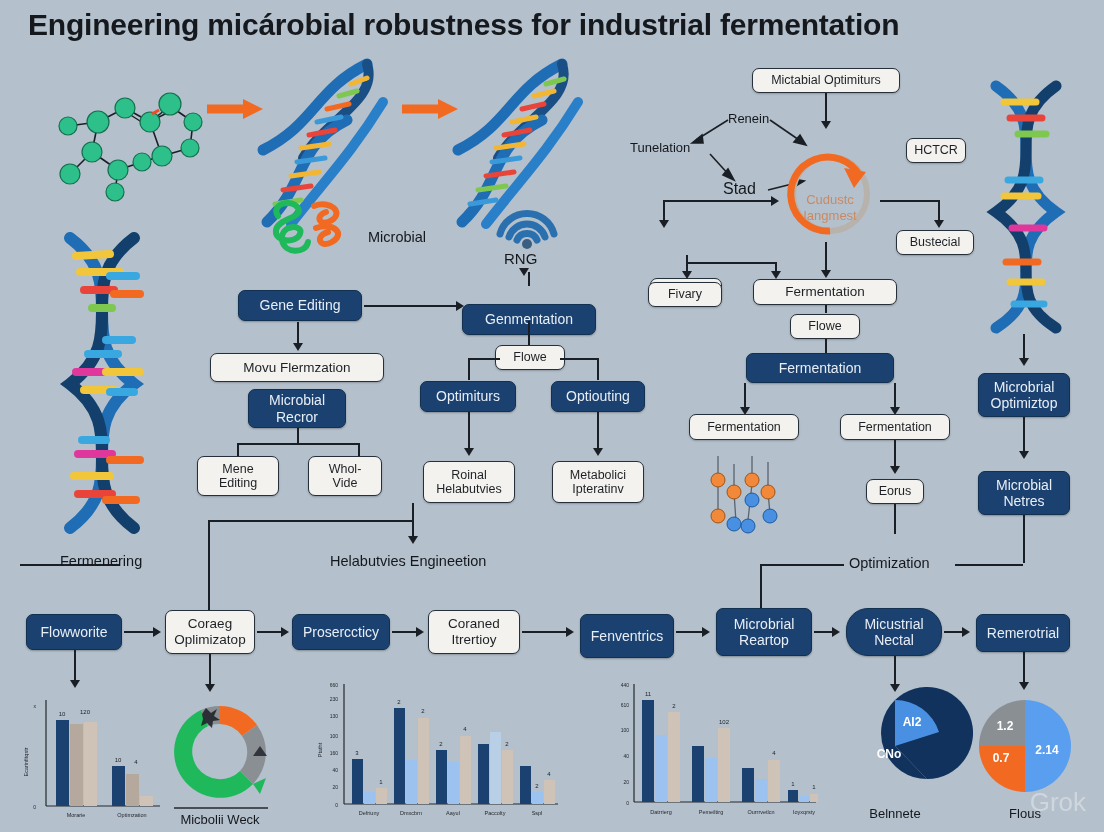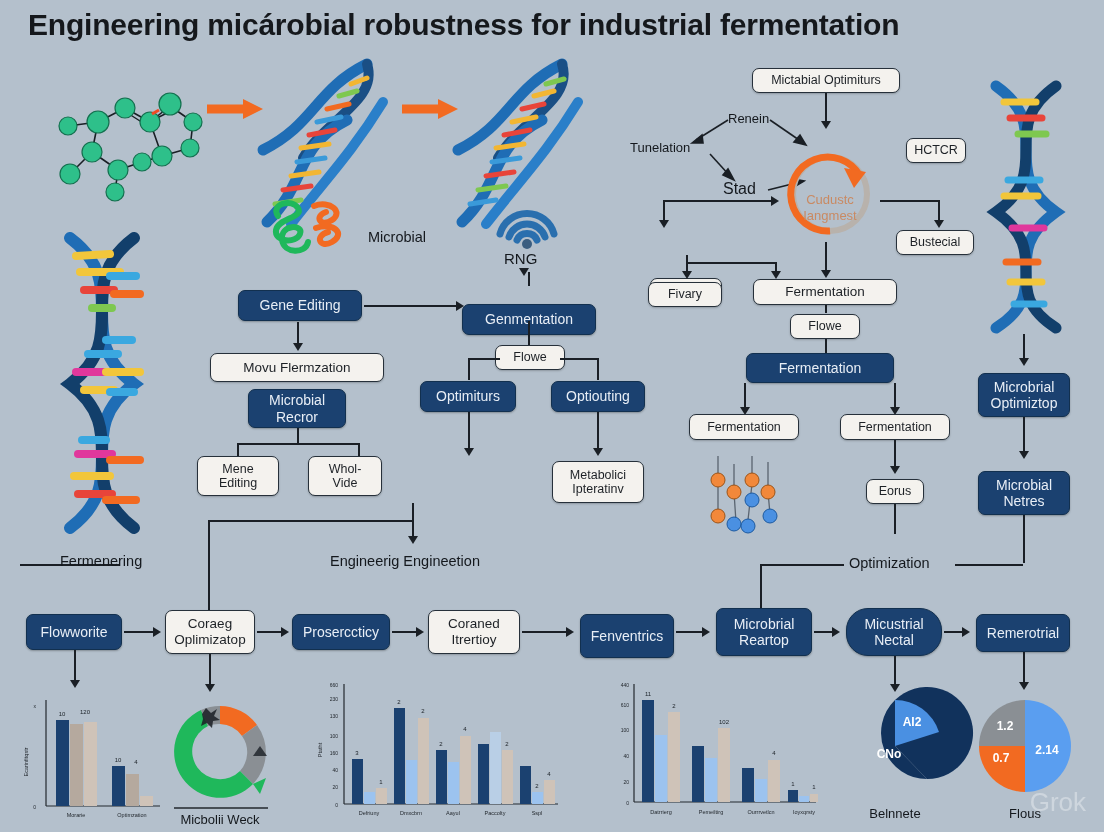--- a/index.html
+++ b/index.html
@@ -251,20 +251,22 @@
   <div class="ln lnv" style="left:597px;top:358px;height:22px;"></div>
 
   <div class="node dark" style="left:420px;top:381px;width:96px;height:31px;">Optimiturs</div>
   <div class="node dark" style="left:551px;top:381px;width:94px;height:31px;">Optiouting</div>
 
   <div class="ln lnv" style="left:468px;top:412px;height:38px;"></div>
   <div class="arw down" style="left:464px;top:448px;"></div>
   <div class="ln lnv" style="left:597px;top:412px;height:38px;"></div>
   <div class="arw down" style="left:593px;top:448px;"></div>
 
+  <div class="node light small" style="left:423px;top:461px;width:92px;height:42px;white-space:pre-line;">Roinal
+Helabutvies</div>
   <div class="node light small" style="left:552px;top:461px;width:92px;height:42px;white-space:pre-line;">Metabolici
 Ipteratinv</div>
 
   <div class="ln lnv" style="left:412px;top:503px;height:36px;"></div>
   <div class="arw down" style="left:408px;top:536px;"></div>
 
   <div class="node light small" style="left:752px;top:68px;width:148px;height:25px;">Mictabial Optimiturs</div>
   <div class="ln lnv" style="left:825px;top:93px;height:30px;"></div>
   <div class="arw down" style="left:821px;top:121px;"></div>
 
@@ -363,21 +365,21 @@
   <div class="node dark" style="left:978px;top:471px;width:92px;height:44px;white-space:pre-line;">Microbial
 Netres</div>
   <div class="ln lnv" style="left:1023px;top:515px;height:48px;"></div>
 
   <div class="ln lnh" style="left:20px;top:564px;width:100px;"></div>
   <div class="caption" style="left:60px;top:553px;">Fermenering</div>
   <div class="ln lnv" style="left:208px;top:520px;height:100px;"></div>
   <div class="ln lnh" style="left:208px;top:520px;width:205px;"></div>
   <div class="arw down" style="left:204px;top:612px;"></div>
 
-  <div class="caption" style="left:330px;top:553px;">Engineerig Engineetion</div>
+  <div class="caption" style="left:330px;top:553px;">Helabutvies Engineetion</div>
 
   <div class="ln lnh" style="left:760px;top:564px;width:84px;"></div>
   <div class="caption" style="left:849px;top:555px;">Optimization</div>
   <div class="ln lnh" style="left:955px;top:564px;width:68px;"></div>
   <div class="ln lnv" style="left:760px;top:564px;height:50px;"></div>
   <div class="arw down" style="left:756px;top:608px;"></div>
 
   <div class="node dark" id="bf0" style="left:26px;top:614px;width:96px;height:36px;white-space:pre-line;">Flowworite</div>
   <div class="node light" id="bf1" style="left:165px;top:610px;width:90px;height:44px;white-space:pre-line;">Coraeg
 Oplimizatop</div>

